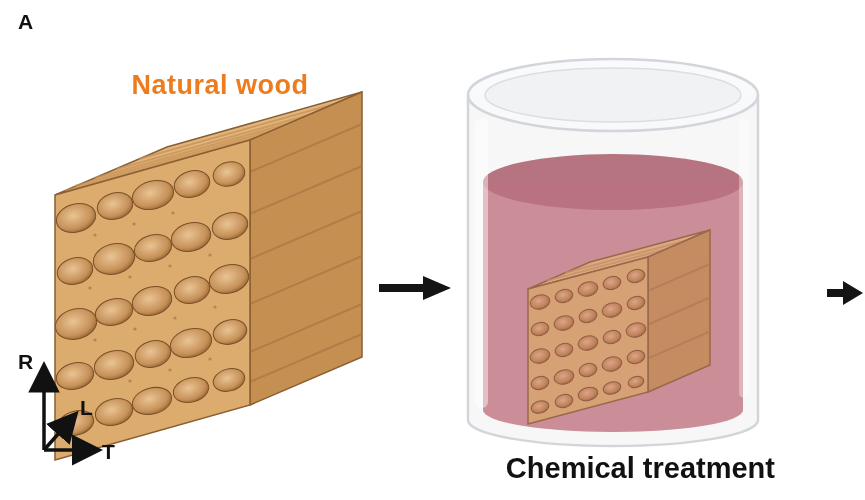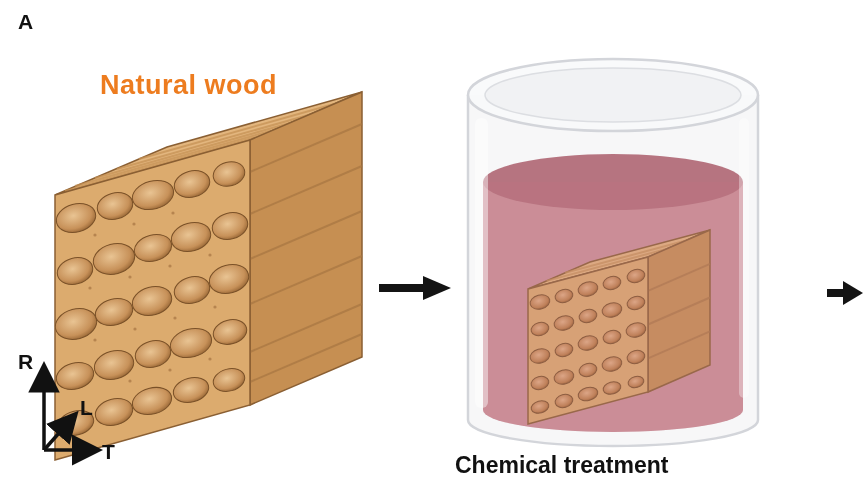--- a/index.html
+++ b/index.html
@@ -2,23 +2,23 @@
 <html style="--background: #FFFFFF; --text: #111111; --arrow: #141414; --natural-wood-label: #ED7C1F; --wood-front: #DCAB6E; --wood-top: #E3B67E; --wood-side: #C68F52; --pore-rim: #7A5128; --liquid: #C6858F; --liquid-surface: #B26D79; --glass: #D3D5DA;"><head>
 <meta charset="utf-8">
 <style>
   html,body{margin:0;padding:0;background:#ffffff;}
   .canvas{
     position:relative;width:865px;height:500px;background:var(--background,#ffffff);
     overflow:hidden;font-family:"Liberation Sans",sans-serif;color:var(--text,#111);
   }
   .abs{position:absolute;}
   .panel-label{left:18px;top:10px;font-size:21px;font-weight:bold;color:var(--text,#111);}
-  .nat-label{left:100px;top:70px;width:240px;font-size:27px;font-weight:bold;
+  .nat-label{left:100px;top:70px;width:240px;text-align:center;font-size:27px;font-weight:bold;
     color:var(--natural-wood-label,#ED7C1F);letter-spacing:.5px;}
-  .chem-label{left:455px;top:452px;width:320px;text-align:left;font-size:23px;font-weight:bold;color:var(--text,#111);}
+  .chem-label{left:455px;top:452px;width:320px;text-align:right;font-size:29px;font-weight:bold;color:var(--text,#111);}
   .axis-label{font-size:21px;font-weight:bold;color:var(--text,#111);}
   .arrow-shaft{stroke:var(--arrow,#141414);stroke-width:8;}
   .arrow-head{fill:var(--arrow,#141414);}
   .ax{stroke:var(--text,#111);stroke-width:3.5;}
   .wood-front{fill:var(--wood-front,#DCAB6E);stroke:#8a5f33;stroke-width:1.5;}
   .wood-top{fill:var(--wood-top,#E3B67E);stroke:#8a5f33;stroke-width:1.5;}
   .wood-side{fill:var(--wood-side,#C68F52);stroke:#8a5f33;stroke-width:1.5;}
   .grain-top{stroke:#c59255;stroke-width:2;opacity:.75;fill:none;}
   .grain-side{stroke:#a87743;stroke-width:2;opacity:.75;fill:none;}
   .pore{stroke:var(--pore-rim,#7A5128);stroke-width:1;}

